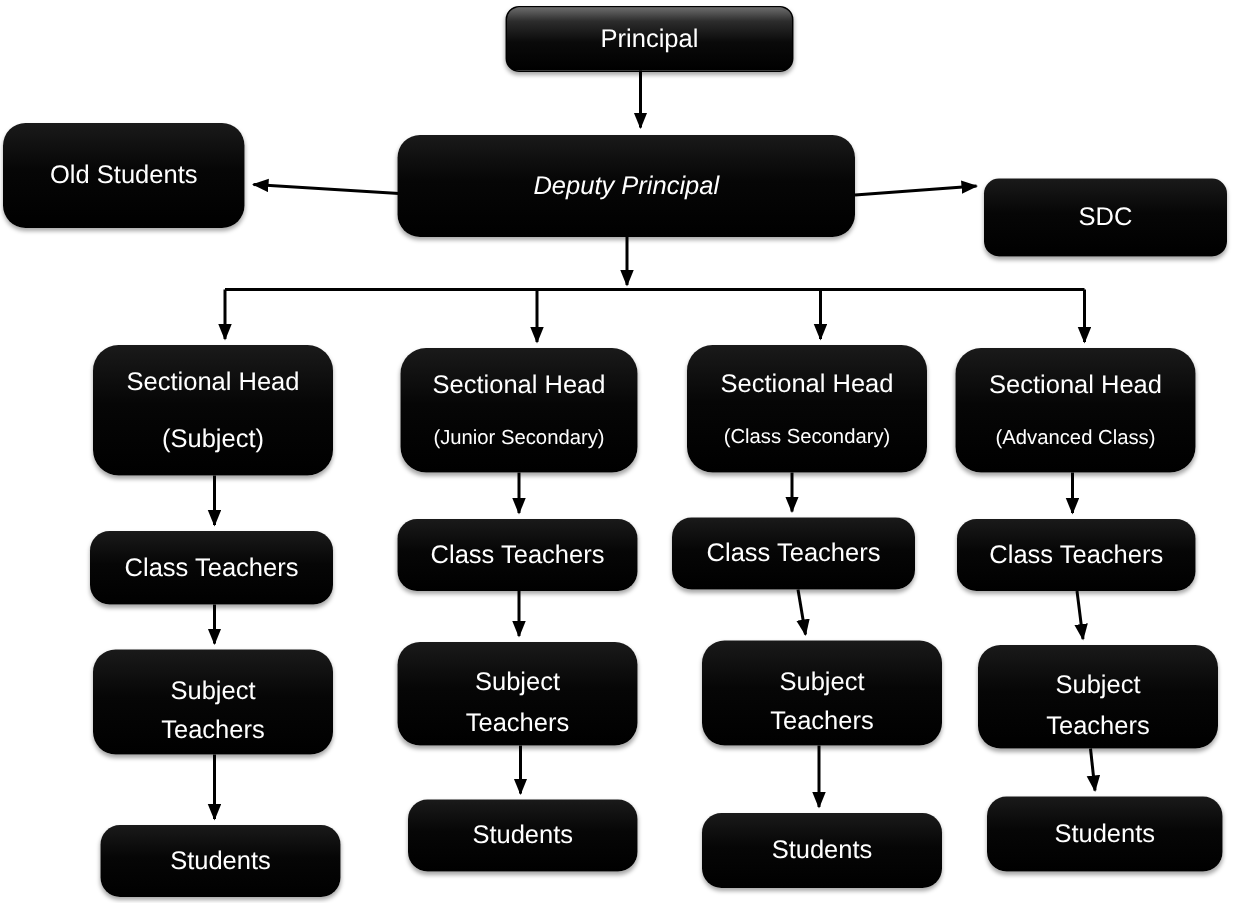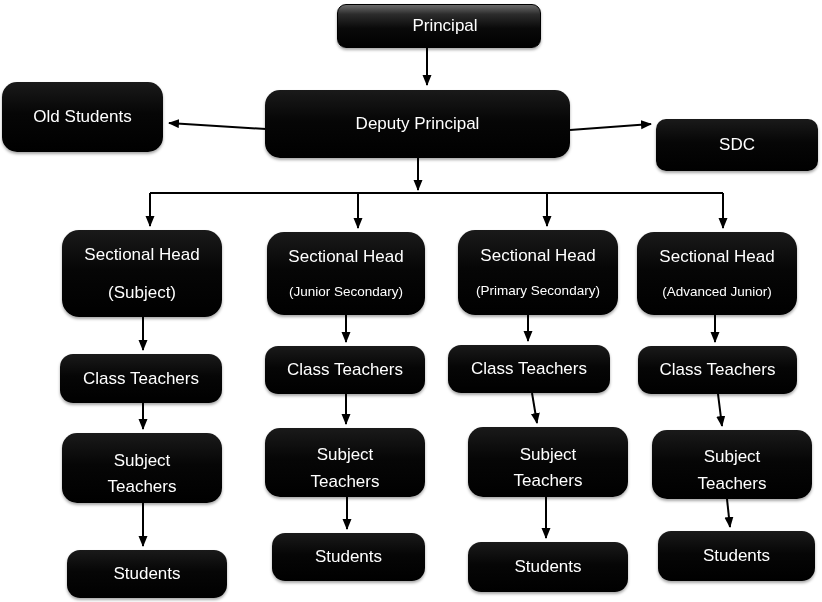--- a/index.html
+++ b/index.html
@@ -10,29 +10,29 @@
   .lines{position:absolute;left:0;top:0;width:822px;height:602px;}
   .node{
     position:absolute;display:flex;flex-direction:column;align-items:center;justify-content:center;
     background:linear-gradient(180deg,#1a1a1a 0%,#060606 45%,#000000 100%);
     color:#ffffff;text-align:center;border-radius:13px;
     box-shadow:0 2px 3px rgba(0,0,0,0.35);
     line-height:1.25;font-size:17px;
   }
   .node.gloss{
     background:linear-gradient(180deg,#6b6b6b 0%,#2c2c2c 22%,#0a0a0a 55%,#000000 100%);
-    border:1px solid #000;border-radius:9px;padding-left:12px;
+    border:1px solid #000;border-radius:9px;
   }
   .sub-small{font-size:13.5px;}
   .two-line{white-space:pre-line;line-height:1.55;margin-top:12px;}
   .gap14{gap:16px;}
   .gap4{gap:4px;}
   
   #n-principal{left:337px;top:4px;width:190px;height:42px;}
-  #n-deputy{left:265px;top:90px;width:305px;height:68px;border-radius:15px;}
+  #n-deputy{left:265px;top:90px;width:305px;height:68px;border-radius:15px;font-style:italic;}
   #n-osa{left:2px;top:82px;width:161px;height:70px;border-radius:15px;line-height:1.5;text-align:center;}
   #n-sdc{left:656px;top:98px;width:162px;height:52px;border-radius:10px;margin-top:21px;}
   #n-sh1{left:62px;top:230px;width:160px;height:87px;border-radius:17px;}
   #n-sh2{left:267px;top:232px;width:158px;height:83px;border-radius:17px;}
   #n-sh3{left:458px;top:230px;width:160px;height:85px;border-radius:17px;}
   #n-sh4{left:637px;top:232px;width:160px;height:83px;border-radius:17px;}
   #n-ct1{left:60px;top:354px;width:162px;height:49px;}
   #n-ct2{left:265px;top:346px;width:160px;height:48px;}
   #n-ct3{left:448px;top:345px;width:162px;height:48px;}
   #n-ct4{left:638px;top:346px;width:159px;height:48px;}
@@ -109,25 +109,25 @@
   <div id="n-sh1" class="node gap14">
     <span>Sectional Head</span>
     <span>(Subject)</span>
   </div>
   <div id="n-sh2" class="node gap14">
     <span>Sectional Head</span>
     <span class="sub-small">(Junior Secondary)</span>
   </div>
   <div id="n-sh3" class="node gap14">
     <span>Sectional Head</span>
-    <span class="sub-small">(Primary Secondary)</span>
+    <span class="sub-small">(Class Secondary)</span>
   </div>
   <div id="n-sh4" class="node gap14">
     <span>Sectional Head</span>
-    <span class="sub-small">(Advanced Junior)</span>
+    <span class="sub-small">(Advanced Class)</span>
   </div>
 
   <div id="n-ct1" class="node">
     <span>Class Teachers</span>
   </div>
   <div id="n-ct2" class="node">
     <span>Class Teachers</span>
   </div>
   <div id="n-ct3" class="node">
     <span>Class Teachers</span>

